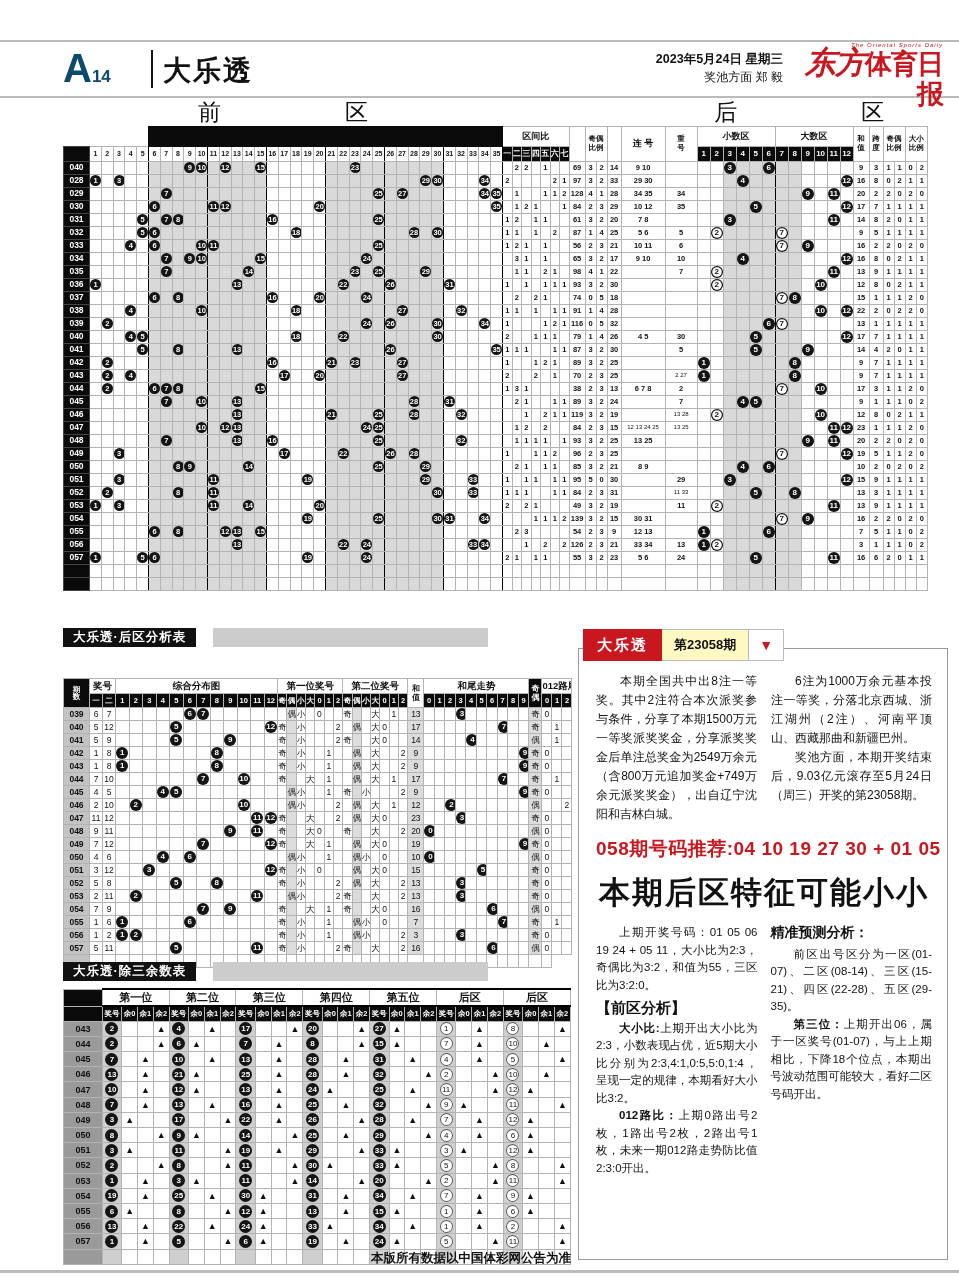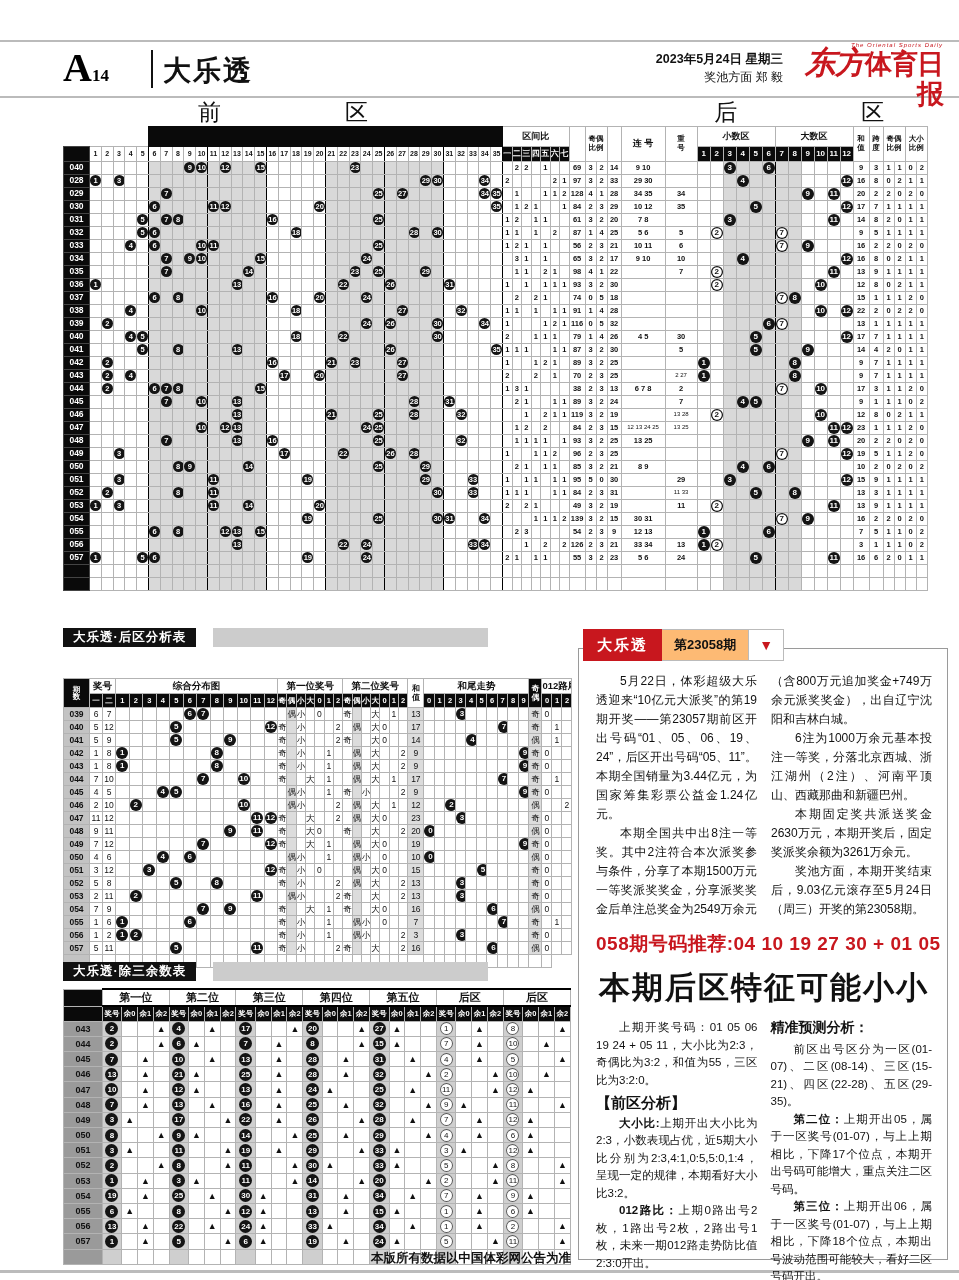--- a/index.html
+++ b/index.html
@@ -1,21 +1,21 @@
 <!DOCTYPE html>
 <html><head>
 <meta charset="utf-8">
 <style>
   *{margin:0;padding:0;box-sizing:border-box}
   body{background:#e8e8e8;font-family:"Liberation Sans",sans-serif}
   .page{position:relative;width:959px;height:1280px;background:#fff;margin:0 auto;overflow:hidden}
   .rule{position:absolute;left:0;width:959px;background:#bbb;height:2px}
   
   .mast{position:absolute;left:63px;top:46px;width:880px;height:48px}
-  .pageno{position:absolute;left:0;top:0;font-family:Liberation Serif, serif;font-weight:bold;font-size:40px;line-height:44px;color:#000000}
+  .pageno{position:absolute;left:0;top:0;font-family:Liberation Sans, sans-serif;font-weight:bold;font-size:40px;line-height:44px;color:#0c4a6e}
   .pageno small{font-size:17px;font-weight:bold}
   .mast .vbar{position:absolute;left:88px;top:4px;width:2px;height:38px;background:#111}
   .secttl{position:absolute;left:100px;top:6px;font-size:28px;font-weight:bold;color:#111;letter-spacing:2px}
   .dateblk{position:absolute;right:160px;top:4px;text-align:right;font-size:12px;color:#111;line-height:18px}
   .dateblk b{font-size:12.5px}
   .paperlogo{position:absolute;right:0;top:-4px;width:150px;text-align:right}
   .paperlogo .tag{font-size:6px;color:#c8171e;letter-spacing:1px;font-style:italic}
   .paperlogo .nm{font-family:"Liberation Serif",serif;font-weight:bold;color:#c8171e;font-size:27px;line-height:30px;letter-spacing:-1px}
   .paperlogo .nm .sc{font-style:italic;font-size:31px}
   
@@ -56,21 +56,21 @@
   .bt td.shd{background:#0a0a0a;color:#fff;font-size:7.5px;font-weight:bold}
   .bt td.per{background:#9a9a9a;font-weight:bold;font-size:9px}
   .bt td.jh{background:#cfcfcf}
   .bt .tri{font-size:9px}
   .bt .ball{width:13px;height:13px;line-height:13px;font-size:8px}
   .oball{display:inline-block;width:13px;height:13px;border-radius:50%;background:#fff;color:#111;font-size:8px;line-height:13px;box-shadow:inset 0 0 0 1px #555;vertical-align:middle;text-align:center}
   
   .artbox{position:absolute;left:578px;top:648px;width:370px;height:612px;border:1px solid #9a9a9a;background:#fff}
   .arttab{position:absolute;left:583px;top:629px;height:32px;display:flex;align-items:stretch;z-index:3}
   .arttab .red{background:#c8171e;color:#fff;font-size:15px;font-weight:bold;line-height:32px;padding:0 14px;letter-spacing:2px}
-  .arttab .iss{background:#fdba74;border:1px solid #bbb;border-left:none;color:#111;font-size:13px;font-weight:bold;line-height:30px;padding:0 12px}
+  .arttab .iss{background:#fef9c3;border:1px solid #bbb;border-left:none;color:#111;font-size:13px;font-weight:bold;line-height:30px;padding:0 12px}
   .arttab .tri{background:#fff;border:1px solid #bbb;border-left:none;line-height:30px;padding:0 10px;color:#c8171e;font-size:14px}
   .artin{position:absolute;left:596px;top:672px;width:336px}
   .artcols{column-count:2;column-gap:14px;text-align:justify;font-size:12px;line-height:19px;color:#111}
   .artcols p{text-indent:2em;margin:0}
   .reco{margin-top:12px;color:#c8171e;font-weight:bold;font-size:19px;letter-spacing:.5px;white-space:nowrap}
   .bigh{margin-top:10px;text-align:center;font-size:31px;font-weight:900;letter-spacing:2px;color:#111}
   .ana{display:flex;gap:13px;margin-top:10px}
   .ana .col{width:50%;text-align:justify;font-size:11.5px;line-height:17.5px;color:#111}
   .ana p{text-indent:2em;margin:0}
   .ana .h1{font-size:15px;font-weight:bold;text-indent:0;margin:5px 0 3px}
@@ -4144,36 +4144,33 @@
   <div class="footnote">本版所有数据以中国体彩网公告为准</div>
 
   <div class="artbox"></div>
   <div class="arttab">
     <div class="red">大乐透</div>
     <div class="iss">第23058期</div>
     <div class="tri">▼</div>
   </div>
   <div class="artin">
     <div class="artcols" id="art-cols">
-        <p>5月22日，体彩超级大乐透迎来“10亿元大派奖”的第19期开奖——第23057期前区开出号码“01、05、06、19、24”，后区开出号码“05、11”。本期全国销量为3.44亿元，为国家筹集彩票公益金1.24亿元。</p>
         <p>本期全国共中出8注一等奖。其中2注符合本次派奖参与条件，分享了本期1500万元一等奖派奖奖金，分享派奖奖金后单注总奖金为2549万余元（含800万元追加奖金+749万余元派奖奖金），出自辽宁沈阳和吉林白城。</p>
         <p>6注为1000万余元基本投注一等奖，分落北京西城、浙江湖州（2注）、河南平顶山、西藏那曲和新疆巴州。</p>
-        <p>本期固定奖共派送奖金2630万元，本期开奖后，固定奖派奖余额为3261万余元。</p>
         <p>奖池方面，本期开奖结束后，9.03亿元滚存至5月24日（周三）开奖的第23058期。</p>
       </div>
     <div class="reco">058期号码推荐:04 10 19 27 30 + 01 05</div>
     <div class="bigh">本期后区特征可能小小</div>
     <div class="ana">
       <div class="col" id="ana-left">
           <p>上期开奖号码：01 05 06 19 24 + 05 11，大小比为2:3，奇偶比为3:2，和值为55，三区比为3:2:0。</p>
           <div class="h1">【前区分析】</div>
           <p><b>大小比:</b>上期开出大小比为2:3，小数表现占优，近5期大小比分别为2:3,4:1,0:5,5:0,1:4，呈现一定的规律，本期看好大小比3:2。</p>
           <p><b>012路比：</b>上期0路出号2枚，1路出号2枚，2路出号1枚，未来一期012路走势防比值2:3:0开出。</p>
         </div>
       <div class="col" id="ana-right">
           <div class="h2">精准预测分析：</div>
           <p><b></b>前区出号区分为一区(01-07)、二区(08-14)、三区(15-21)、四区(22-28)、五区(29-35)。</p>
-          <p><b>第二位：</b>上期开出05，属于一区奖号(01-07)，与上上期相比，下降17个位点，本期开出号码可能增大，重点关注二区号码。</p>
           <p><b>第三位：</b>上期开出06，属于一区奖号(01-07)，与上上期相比，下降18个位点，本期出号波动范围可能较大，看好二区号码开出。</p>
         </div>
     </div>
   </div>
 </div>
 
 </body></html>

